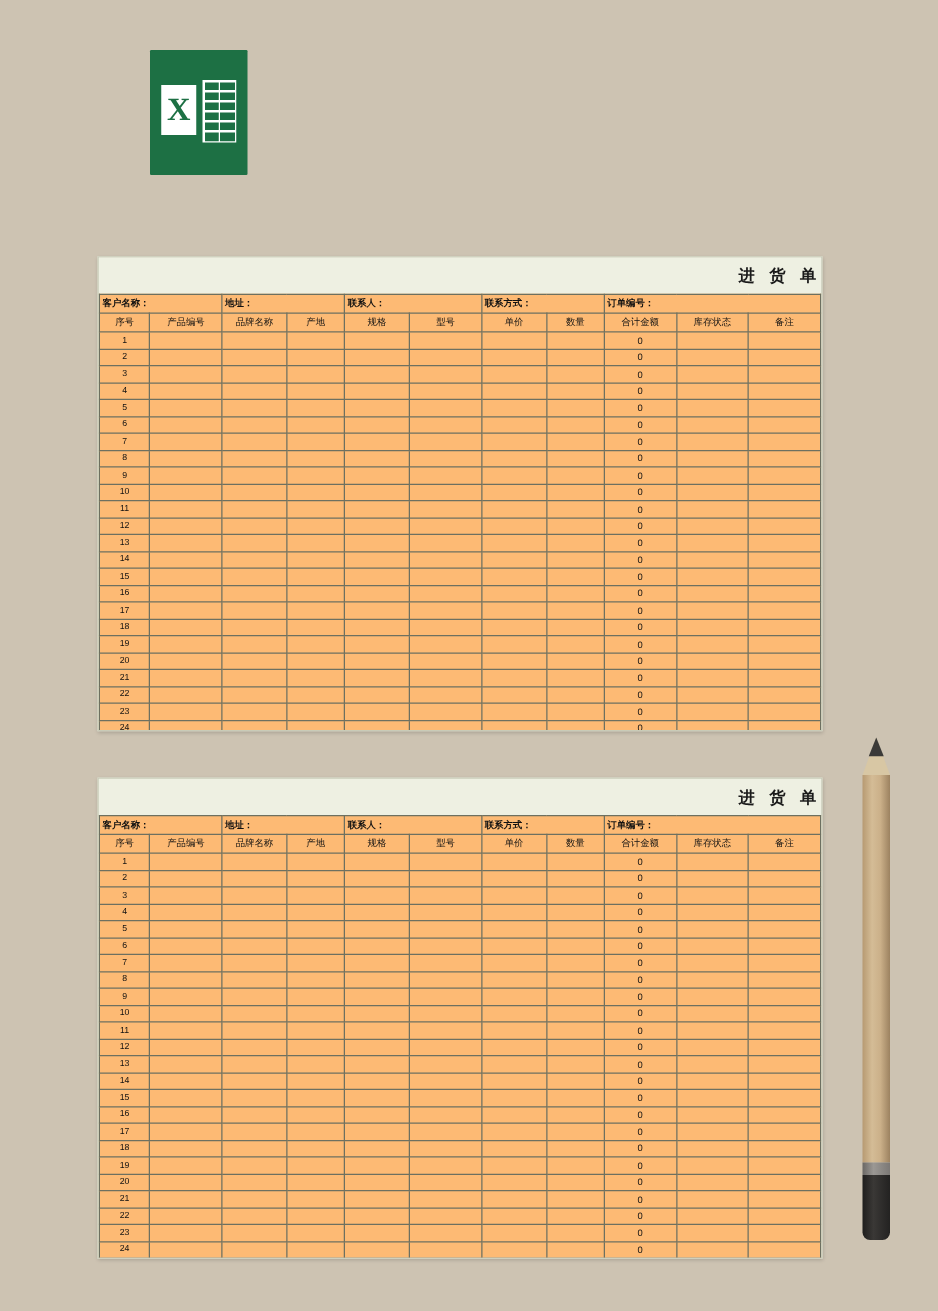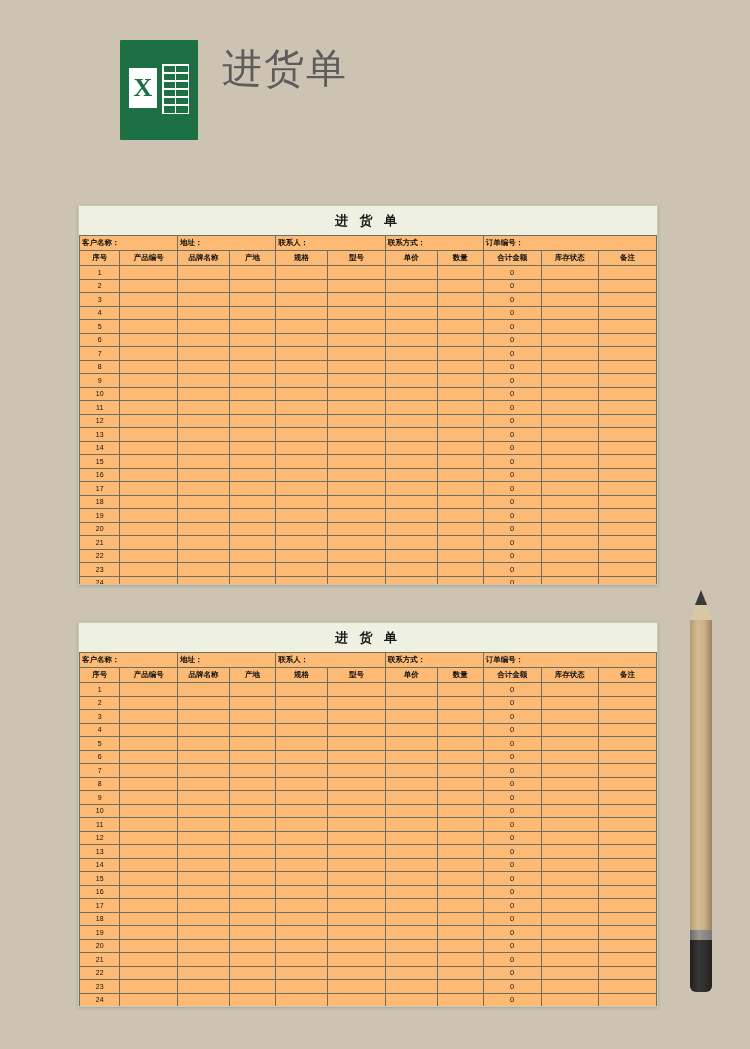--- a/index.html
+++ b/index.html
@@ -143,21 +143,21 @@
     background: #eef0e2;
     box-shadow: 0 1px 3px rgba(0,0,0,0.18);
     overflow: hidden;
     box-sizing: border-box;
     border: 1px solid #c9cbb8;
   }
   .sheet-1 { top: 205px; height: 380px; }
   .sheet-2 { top: 622px; height: 385px; }
 
   .sheet-title {
-    text-align: center;
+    text-align: right;
     font-size: 13px;
     font-weight: bold;
     color: #1a1a1a;
     letter-spacing: 4px;
     padding: 6px 0 5px 0;
     background: #eef0e2;
     font-family: "Liberation Sans", sans-serif;
   }
 
   table.grid-table {
@@ -177,21 +177,21 @@
     overflow: hidden;
     white-space: nowrap;
   }
   tr.info-row td {
     height: 14px;
     text-align: left;
     font-weight: bold;
     font-size: 7.5px;
   }
   tr.header-row td {
-    font-weight: bold;
+    font-weight: normal;
     height: 14px;
     font-size: 7.5px;
   }
   tr.data-row td.idx {
     font-size: 7px;
   }
   td.amount {
     text-align: center;
   }
 </style>
@@ -210,21 +210,20 @@
         <i></i>
         <i></i>
         <i></i>
         <i></i>
         <i></i>
         <i></i>
         <i></i>
     </div>
   </div>
   <div class="header-text">
-    <div class="doc-title">进货单</div>
   </div>
 </div>
 
 <div class="pencil">
   <div class="tip"></div>
   <div class="tip-lead"></div>
   <div class="body"></div>
   <div class="ferrule"></div>
   <div class="eraser"></div>
 </div>

